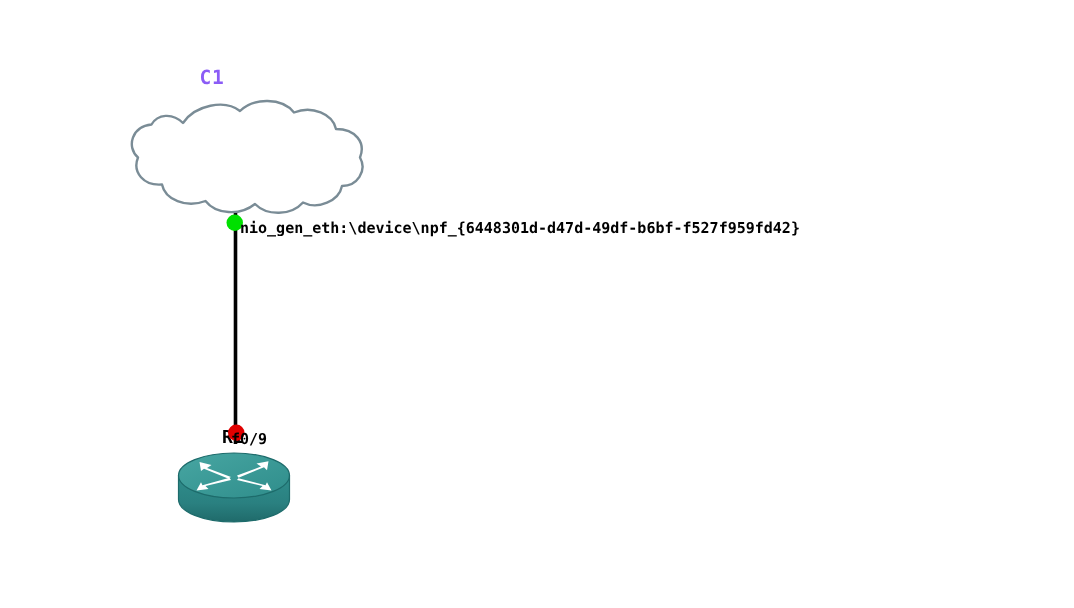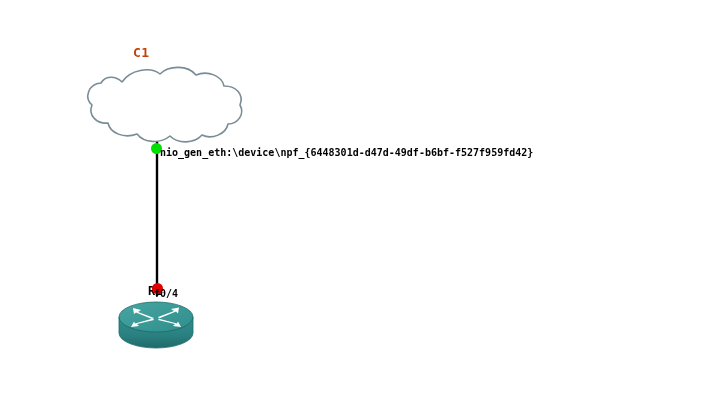--- a/index.html
+++ b/index.html
@@ -38,21 +38,21 @@
   }
   .cloud-node svg { display: block; }
 
   .node-label-c1 {
     position: absolute;
     left: 133px;
     top: 45px;
     font-family: "DejaVu Sans Mono", "Liberation Mono", monospace;
     font-weight: bold;
     font-size: 13px;
-    color: #c2410c;
+    color: #8b5cf6;
     letter-spacing: 0.5px;
     white-space: nowrap;
   }
 
   
   .port-dot {
     position: absolute;
     width: 11px;
     height: 11px;
     border-radius: 50%;
@@ -138,21 +138,21 @@
   </div>
 
   <div class="port-dot green"></div>
 
   <div class="iface-label iface-cloud">nio_gen_eth:\device\npf_{6448301d-d47d-49df-b6bf-f527f959fd42}</div>
 
   <div class="node-label-r1">R1</div>
 
   <div class="port-dot red"></div>
 
-  <div class="iface-label iface-router">f0/4</div>
+  <div class="iface-label iface-router">f0/9</div>
 
   <div class="router-node">
     <svg width="80" height="54" viewBox="0 0 80 54">
       <defs>
         <linearGradient id="routerSide" x1="0" y1="0" x2="0" y2="1">
           <stop offset="0%" stop-color="#2f8d8b"></stop>
           <stop offset="60%" stop-color="#2a8080"></stop>
           <stop offset="100%" stop-color="#1f6a6a"></stop>
         </linearGradient>
         <linearGradient id="routerTop" x1="0" y1="0" x2="1" y2="1">

